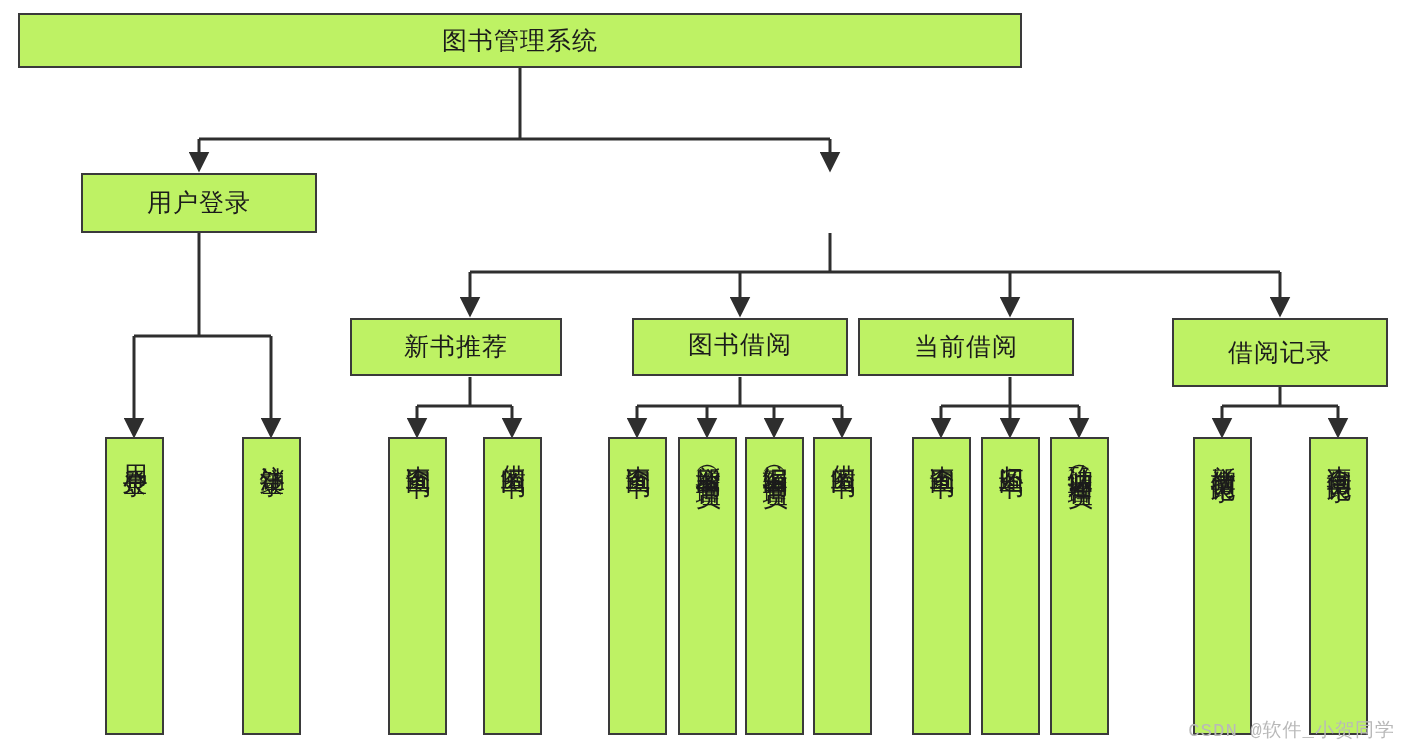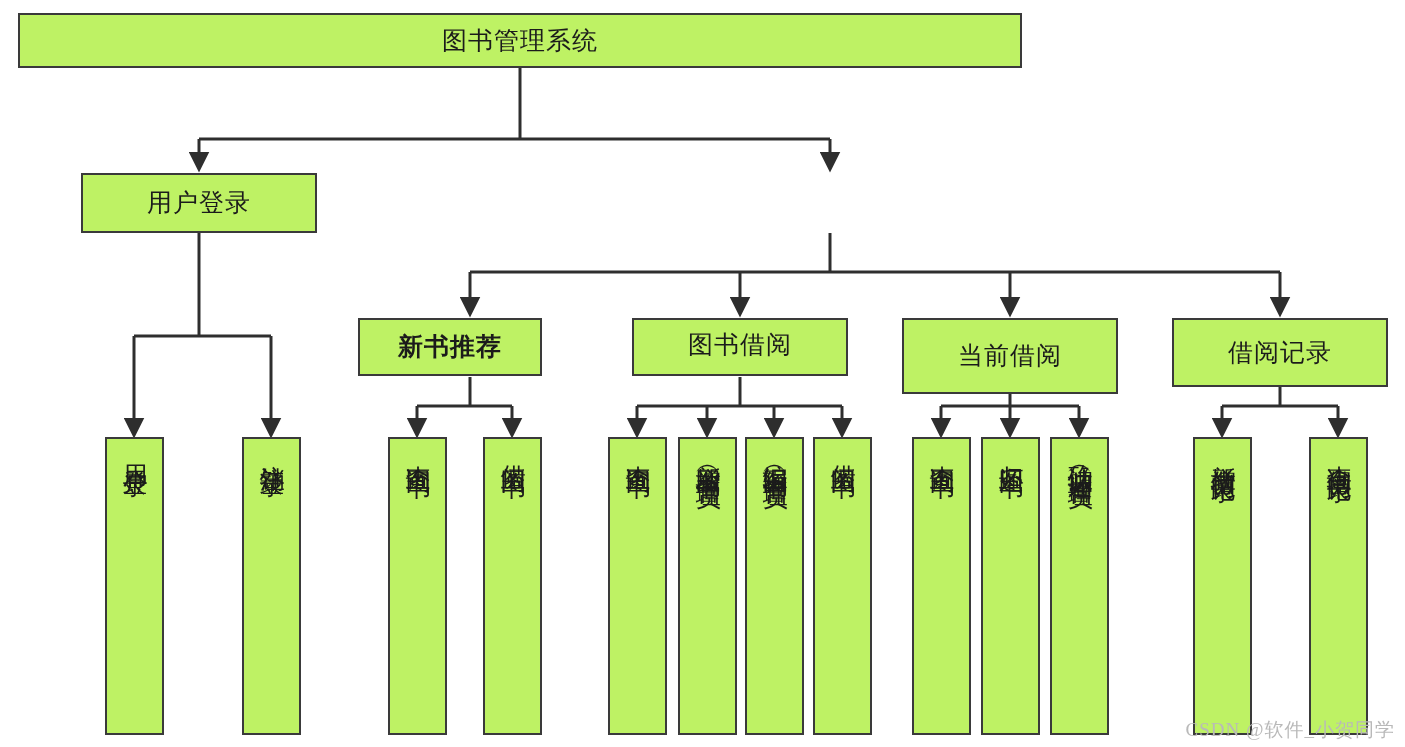--- a/index.html
+++ b/index.html
@@ -60,21 +60,21 @@
     padding-top: 6px;
   }
   .watermark {
     position: absolute;
     right: 10px;
     bottom: 4px;
     font-size: 19px;
     color: #b9b9b9;
     letter-spacing: 1px;
     white-space: nowrap;
-    font-family: Liberation Serif, serif;
+    font-family: Liberation Mono, monospace;
   }
 </style>
 </head>
 <body>
 
 <div id="diagram-root">
 
   <svg class="wires" viewBox="0 0 1405 747">
     <defs>
       <marker id="arrow" viewBox="0 0 12 12" refX="6" refY="6" markerWidth="7" markerHeight="7" orient="auto-start-reverse">
@@ -127,29 +127,29 @@
 
   <div class="node node-h" style="left:18px; top:13px; width:1004px; height:55px;">
     <span>图书管理系统</span>
   </div>
 
   <div class="node node-h" style="left:81px; top:173px; width:236px; height:60px;">
     <span>用户登录</span>
   </div>
 
 
-  <div class="node node-h" style="left:358px; top:318px; width:184px; height:58px;font-weight:bold;">
+  <div class="node node-h" style="left:350px; top:318px; width:212px; height:58px;">
     <span>新书推荐</span>
   </div>
 
   <div class="node node-h" style="left:632px; top:318px; width:216px; height:58px;font-family:Liberation Mono, monospace;">
     <span>图书借阅</span>
   </div>
 
-  <div class="node node-h" style="left:902px; top:318px; width:216px; height:76px;">
+  <div class="node node-h" style="left:858px; top:318px; width:216px; height:58px;">
     <span>当前借阅</span>
   </div>
 
   <div class="node node-h" style="left:1172px; top:318px; width:216px; height:69px;">
     <span>借阅记录</span>
   </div>
 
   <div class="node node-v leaf-inner" style="left:105px; top:437px; width:59px; height:298px;">
     <span class="vtext">用户登录</span>
   </div>

